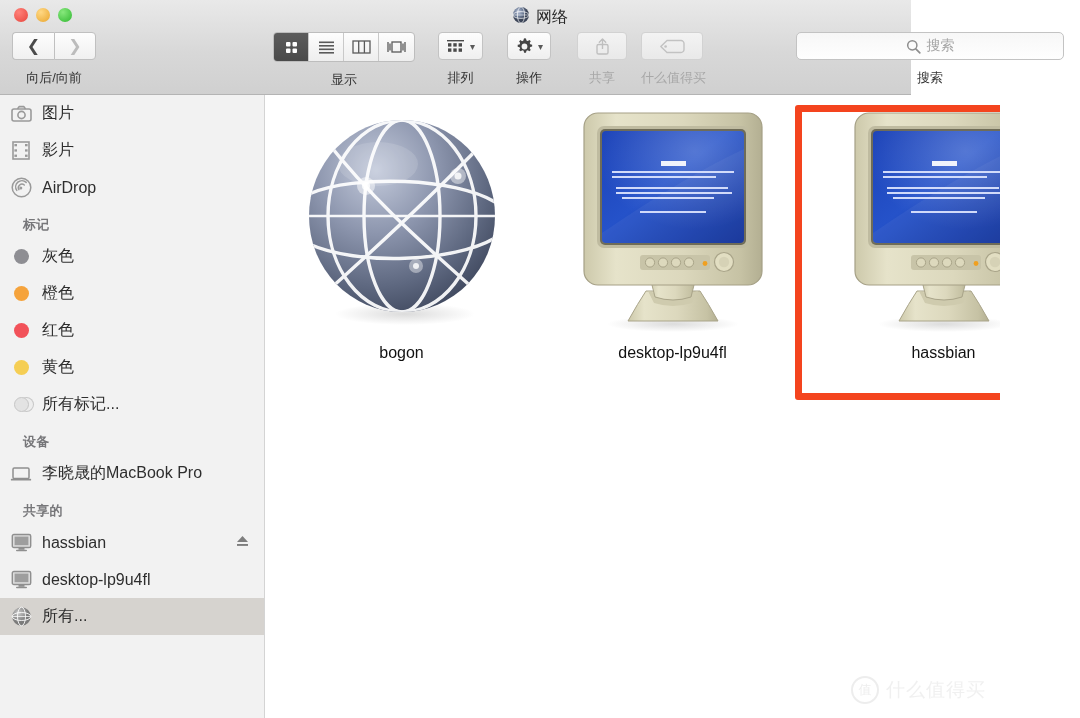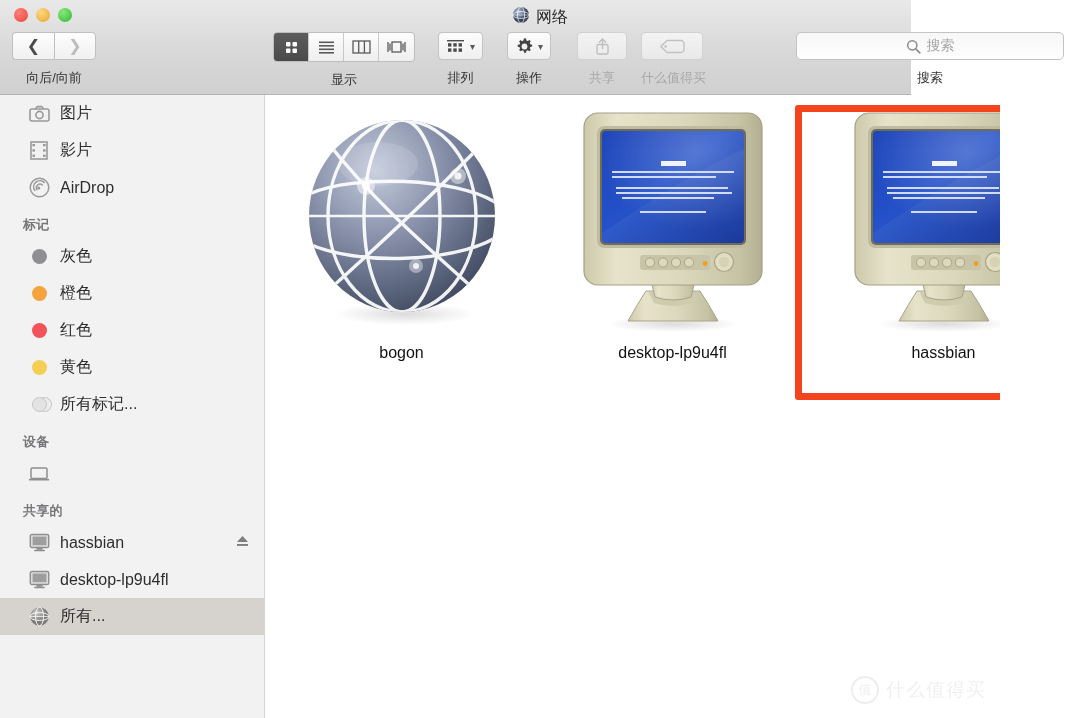--- a/index.html
+++ b/index.html
@@ -86,21 +86,21 @@
     position:absolute;left:0;top:95px;width:265px;height:623px;
     background:#f2f2f2;border-right:1px solid #d4d4d4;
     box-sizing:border-box;overflow:hidden;
   }
   .sb-header{
     font-size:13px;color:#77777a;font-weight:bold;
     padding:10px 0 4px 23px;letter-spacing:.2px;
   }
   .sb-row{
     height:37px;display:flex;align-items:center;gap:10px;
-    padding-left:28px;box-sizing:border-box;position:relative;
+    padding-left:10px;box-sizing:border-box;position:relative;
   }
   .sb-row.selected{background:#d6d3cf;}
   .sb-label{font-size:16px;color:#2e2e2e;white-space:nowrap;}
   .sb-ico{width:22px;height:22px;display:flex;align-items:center;justify-content:center;flex:0 0 22px;}
   .dot{width:15px;height:15px;border-radius:50%;}
   .dot.hollow{background:#e3e3e3;border:1px solid #c6c6c6;box-sizing:border-box;
               box-shadow:5px 0 0 -1px #ededed, 5px 0 0 0 #c8c8c8;}
   .eject{position:absolute;right:14px;top:50%;transform:translateY(-50%);}
 
   
@@ -364,20 +364,21 @@
 
     <div class="sb-header">设备</div>
 
     <div class="sb-row">
       <span class="sb-ico">
         <svg width="22" height="16" viewBox="0 0 22 16">
           <rect x="3" y="2" width="16" height="10.5" rx="1.3" fill="none" stroke="#8f8f8f" stroke-width="1.5"></rect>
           <rect x="0.8" y="12.8" width="20.4" height="1.8" rx=".9" fill="#8f8f8f"></rect>
         </svg>
       </span>
+      <span class="sb-label">李晓晟的MacBook Pro</span>
     </div>
 
 
     <div class="sb-header">共享的</div>
 
     <div class="sb-row">
       <span class="sb-ico">
         <svg width="21" height="19" viewBox="0 0 21 19">
           <rect x="1.3" y="1.5" width="18.4" height="13" rx="1.6" fill="#dcdcdc" stroke="#8f8f8f" stroke-width="1.4"></rect>
           <rect x="3.6" y="3.6" width="13.8" height="8.6" fill="#9e9e9e"></rect>

